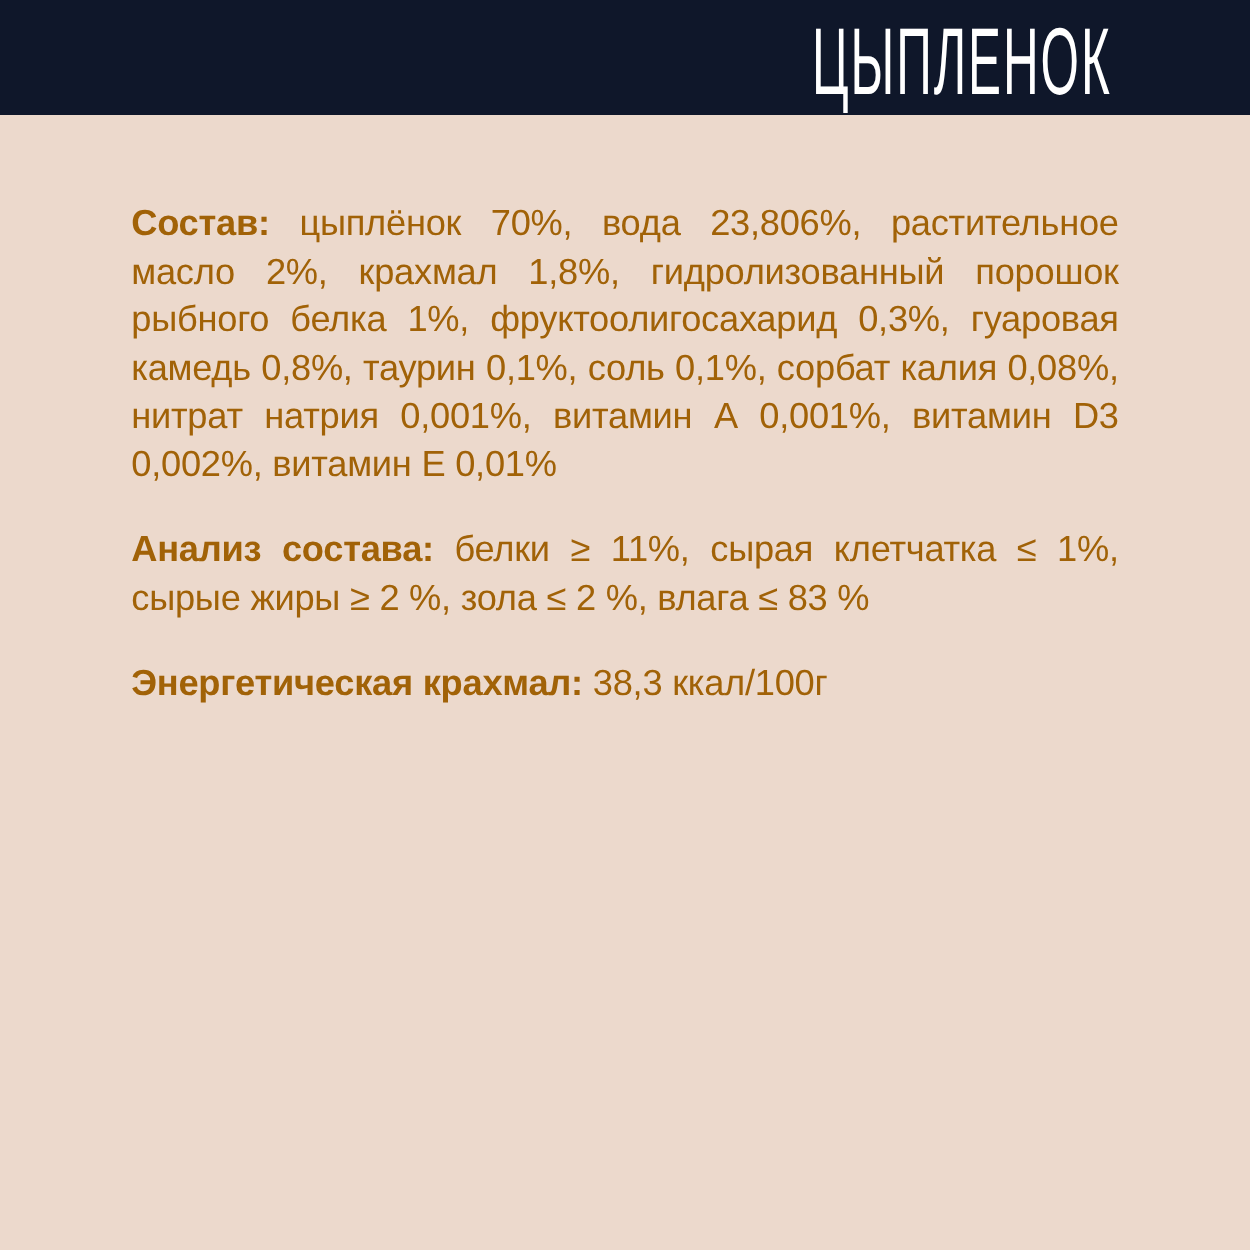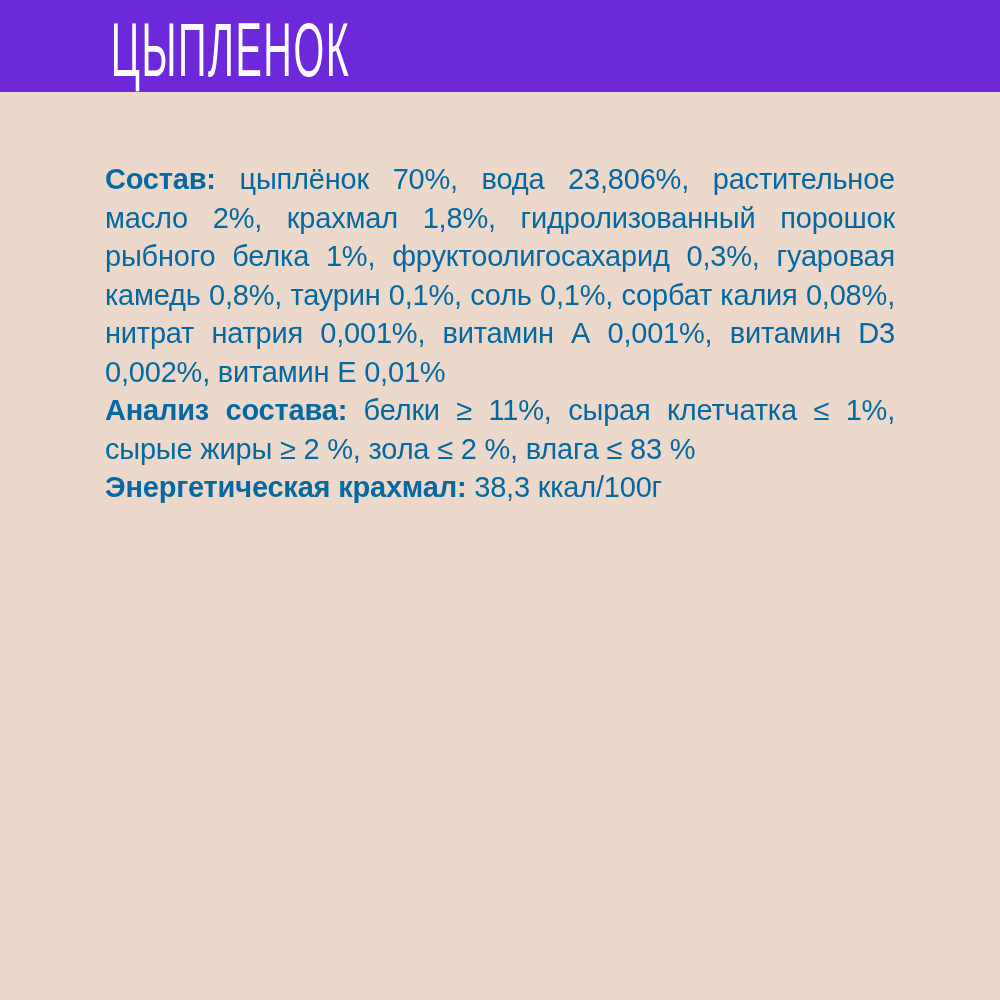--- a/index.html
+++ b/index.html
@@ -5,47 +5,47 @@
   * { margin: 0; padding: 0; box-sizing: border-box; }
   html, body { width: 1000px; height: 1000px; }
   body {
     background: #ECD9CC;
     font-family: "Liberation Sans", sans-serif;
     overflow: hidden;
   }
   .banner {
     width: 1000px;
     height: 92px;
-    background: #6d28d9;
+    background: #0f172a;
     display: flex;
     align-items: center;
-    justify-content: flex-start;
+    justify-content: flex-end;
   }
   .banner-title {
     color: #FFFFFF;
     font-size: 76px;
     font-weight: 400;
     line-height: 1;
     letter-spacing: 3px;
     transform: scaleX(0.52);
     transform-origin: center center;
     white-space: nowrap;
     padding-top: 8px;
   }
   .content {
     padding: 68px 105px 0 105px;
-    color: #0369a1;
+    color: #a16207;
   }
   .para {
     font-size: 29px;
     line-height: 38.5px;
     text-align: justify;
     letter-spacing: -0.2px;
   }
-  .para + .para { }
+  .para + .para { margin-top: 30px; }
   .para b { font-weight: bold; }
 </style>
 </head>
 <body>
 
 <div class="banner">
   <div class="banner-title">ЦЫПЛЕНОК</div>
 </div>
 
 <div class="content">

